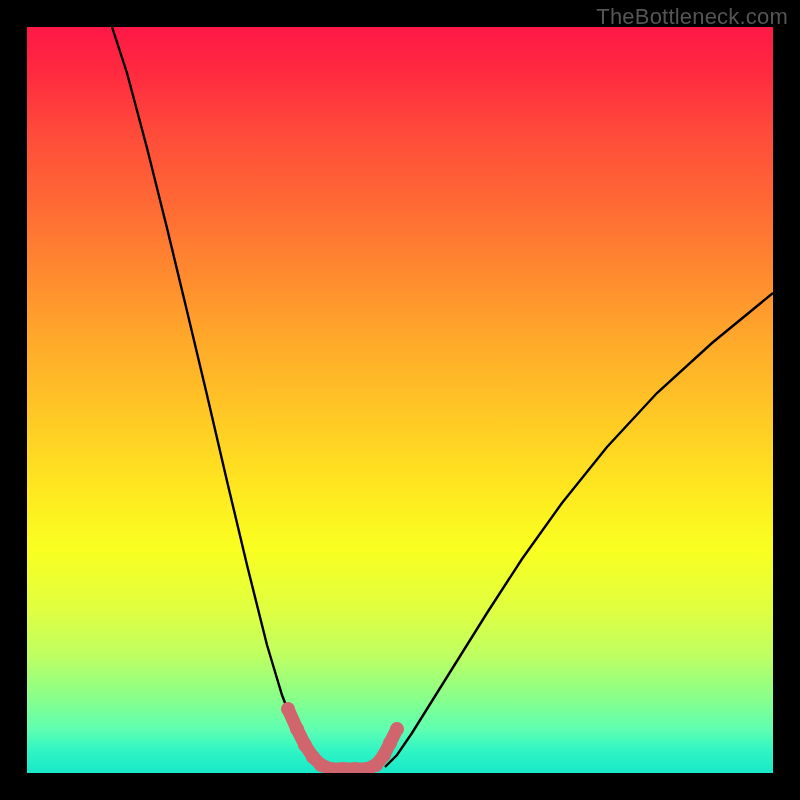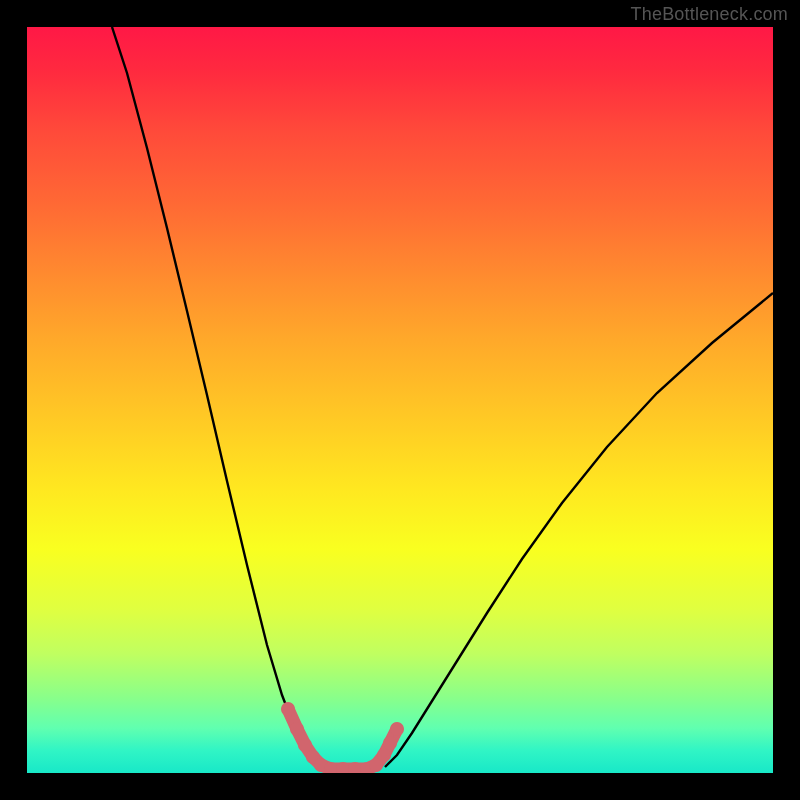--- a/index.html
+++ b/index.html
@@ -9,21 +9,21 @@
     height: 800px;
     background: #000;
     position: relative;
     font-family: Arial, Helvetica, sans-serif;
   }
   .watermark {
     position: absolute;
     top: 4px;
     right: 12px;
     color: #555;
-    font-size: 18px;
+    font-size: 22px;
     z-index: 10;
     letter-spacing: 0.2px;
   }
   .plot-frame {
     position: absolute;
     left: 27px;
     top: 27px;
     width: 746px;
     height: 746px;
     background: #000;

